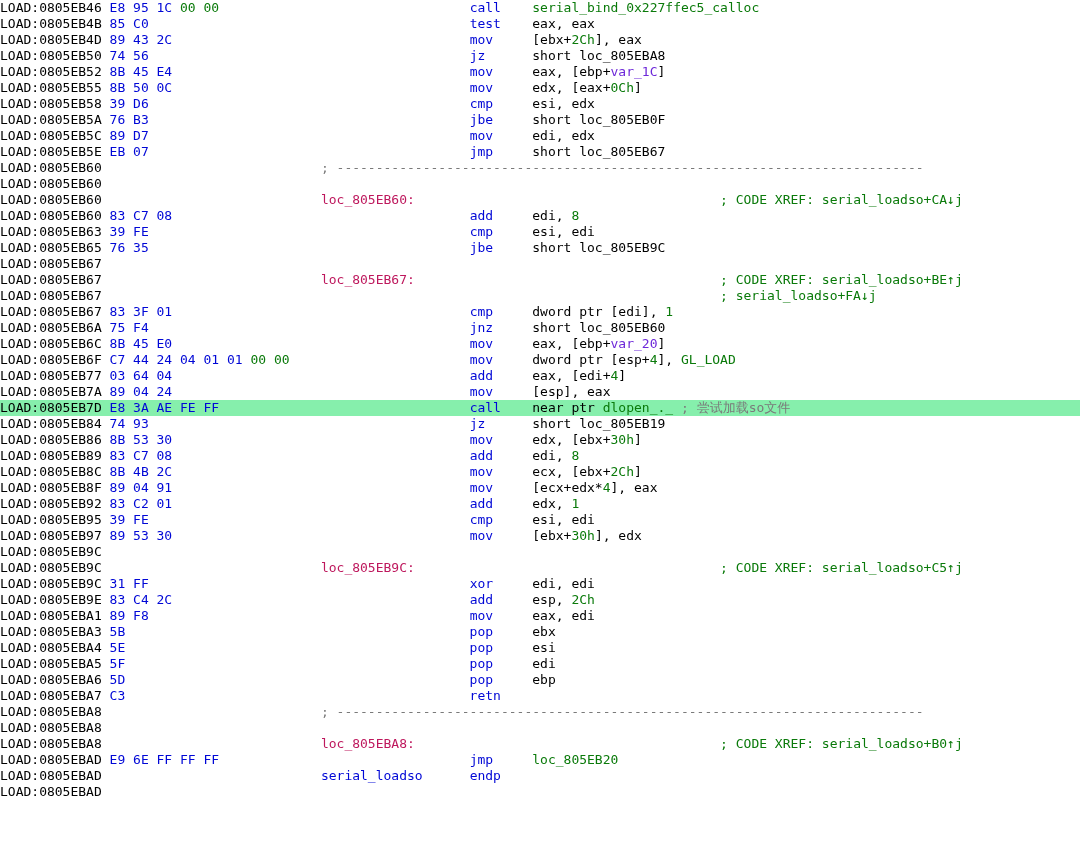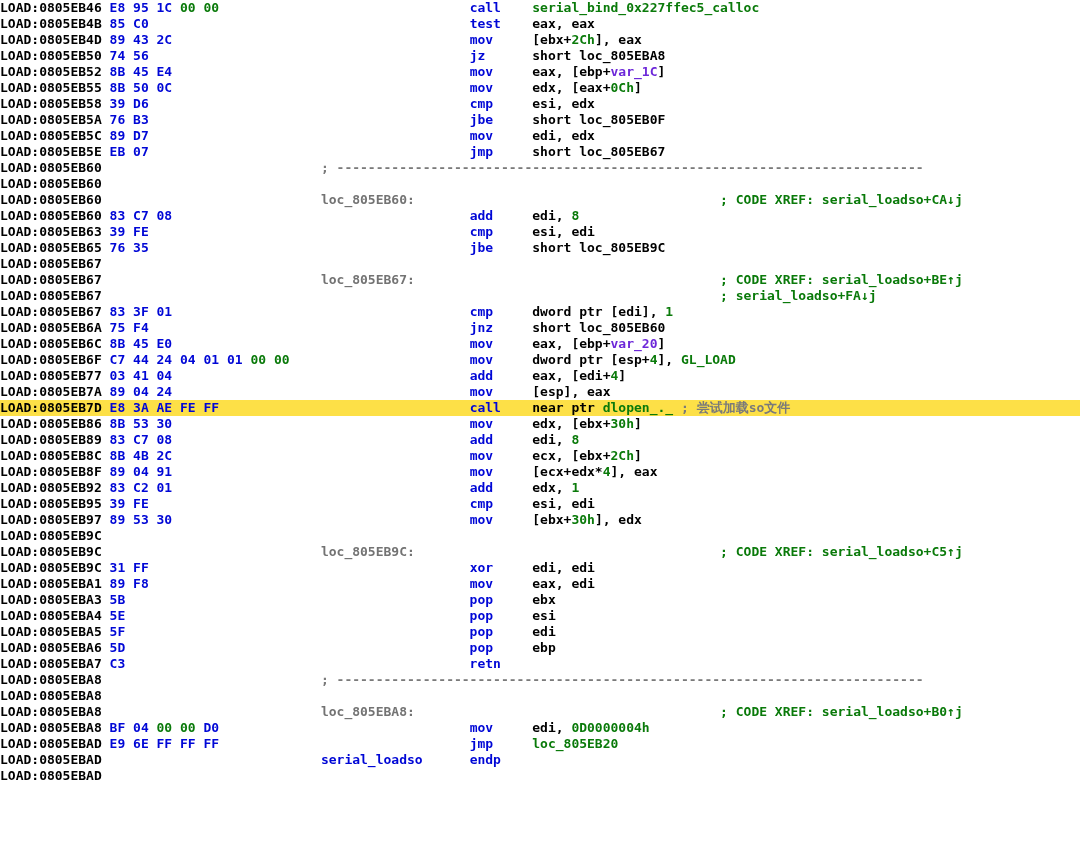--- a/index.html
+++ b/index.html
@@ -1,22 +1,22 @@
 <!DOCTYPE html>
 <html><head>
 <meta charset="utf-8">
 <style>
 html,body{margin:0;padding:0;background:#fff;font-family:"Lucida Console",Monaco,Consolas,monospace;font-size:13px;line-height:16px;color:#000;}
 .view{width:1080px;height:841px;overflow:hidden;}
-.row{white-space:pre;height:16px;font-weight:bold;}
-.row.hl{background:#fde047;}
+.row{white-space:pre;height:16px;}
+.row.hl{background:#86efac;}
 .addr{color:#000;}
 .byte{color:#0007d6;}
 .txt{color:#000;}
-.label{color:#737373;}
+.label{color:#be185d;}
 .op{color:#0007d6;}
 .tgt{color:#0a7a0a;}
 .var{color:#6d28d9;}
 .cmt{color:#7a7a7a;}
 .zero{color:#0a7a0a;}
 </style>
 </head>
 <body>
 
 <div class="view">
@@ -36,39 +36,40 @@
     <div class="row"><span class="addr">LOAD:0805EB60 </span><span class="byte">83</span> <span class="byte">C7</span> <span class="byte">08</span>                                      <span class="op">add     </span><span class="txt">edi, </span><span class="tgt">8</span></div>
     <div class="row"><span class="addr">LOAD:0805EB63 </span><span class="byte">39</span> <span class="byte">FE</span>                                         <span class="op">cmp     </span><span class="txt">esi, edi</span></div>
     <div class="row"><span class="addr">LOAD:0805EB65 </span><span class="byte">76</span> <span class="byte">35</span>                                         <span class="op">jbe     </span><span class="txt">short loc_805EB9C</span></div>
     <div class="row"><span class="addr">LOAD:0805EB67 </span>                                                      </div>
     <div class="row"><span class="addr">LOAD:0805EB67 </span>                           <span class="label">loc_805EB67:       </span>                                <span class="tgt">; CODE XREF: serial_loadso+BE↑j</span></div>
     <div class="row"><span class="addr">LOAD:0805EB67 </span>                                                                              <span class="tgt">; serial_loadso+FA↓j</span></div>
     <div class="row"><span class="addr">LOAD:0805EB67 </span><span class="byte">83</span> <span class="byte">3F</span> <span class="byte">01</span>                                      <span class="op">cmp     </span><span class="txt">dword ptr [edi], </span><span class="tgt">1</span></div>
     <div class="row"><span class="addr">LOAD:0805EB6A </span><span class="byte">75</span> <span class="byte">F4</span>                                         <span class="op">jnz     </span><span class="txt">short loc_805EB60</span></div>
     <div class="row"><span class="addr">LOAD:0805EB6C </span><span class="byte">8B</span> <span class="byte">45</span> <span class="byte">E0</span>                                      <span class="op">mov     </span><span class="txt">eax, [ebp+</span><span class="var">var_20</span><span class="txt">]</span></div>
     <div class="row"><span class="addr">LOAD:0805EB6F </span><span class="byte">C7</span> <span class="byte">44</span> <span class="byte">24</span> <span class="byte">04</span> <span class="byte">01</span> <span class="byte">01</span> <span class="zero">00</span> <span class="zero">00</span>                       <span class="op">mov     </span><span class="txt">dword ptr [esp+</span><span class="tgt">4</span><span class="txt">], </span><span class="tgt">GL_LOAD</span></div>
-    <div class="row"><span class="addr">LOAD:0805EB77 </span><span class="byte">03</span> <span class="byte">41</span> <span class="byte">04</span>                                      <span class="op">add     </span><span class="txt">eax, [edi+</span><span class="tgt">4</span><span class="txt">]</span></div>
+    <div class="row"><span class="addr">LOAD:0805EB77 </span><span class="byte">03</span> <span class="byte">64</span> <span class="byte">04</span>                                      <span class="op">add     </span><span class="txt">eax, [edi+</span><span class="tgt">4</span><span class="txt">]</span></div>
     <div class="row"><span class="addr">LOAD:0805EB7A </span><span class="byte">89</span> <span class="byte">04</span> <span class="byte">24</span>                                      <span class="op">mov     </span><span class="txt">[esp], eax</span></div>
     <div class="row hl"><span class="addr">LOAD:0805EB7D </span><span class="byte">E8</span> <span class="byte">3A</span> <span class="byte">AE</span> <span class="byte">FE</span> <span class="byte">FF</span>                                <span class="op">call    </span><span class="txt">near ptr </span><span class="tgt">dlopen_._</span><span class="txt"> </span><span class="cmt">; 尝试加载so文件</span></div>
+    <div class="row"><span class="addr">LOAD:0805EB84 </span><span class="byte">74</span> <span class="byte">93</span>                                         <span class="op">jz      </span><span class="txt">short loc_805EB19</span></div>
     <div class="row"><span class="addr">LOAD:0805EB86 </span><span class="byte">8B</span> <span class="byte">53</span> <span class="byte">30</span>                                      <span class="op">mov     </span><span class="txt">edx, [ebx+</span><span class="tgt">30h</span><span class="txt">]</span></div>
     <div class="row"><span class="addr">LOAD:0805EB89 </span><span class="byte">83</span> <span class="byte">C7</span> <span class="byte">08</span>                                      <span class="op">add     </span><span class="txt">edi, </span><span class="tgt">8</span></div>
     <div class="row"><span class="addr">LOAD:0805EB8C </span><span class="byte">8B</span> <span class="byte">4B</span> <span class="byte">2C</span>                                      <span class="op">mov     </span><span class="txt">ecx, [ebx+</span><span class="tgt">2Ch</span><span class="txt">]</span></div>
     <div class="row"><span class="addr">LOAD:0805EB8F </span><span class="byte">89</span> <span class="byte">04</span> <span class="byte">91</span>                                      <span class="op">mov     </span><span class="txt">[ecx+edx*</span><span class="tgt">4</span><span class="txt">], eax</span></div>
     <div class="row"><span class="addr">LOAD:0805EB92 </span><span class="byte">83</span> <span class="byte">C2</span> <span class="byte">01</span>                                      <span class="op">add     </span><span class="txt">edx, </span><span class="tgt">1</span></div>
     <div class="row"><span class="addr">LOAD:0805EB95 </span><span class="byte">39</span> <span class="byte">FE</span>                                         <span class="op">cmp     </span><span class="txt">esi, edi</span></div>
     <div class="row"><span class="addr">LOAD:0805EB97 </span><span class="byte">89</span> <span class="byte">53</span> <span class="byte">30</span>                                      <span class="op">mov     </span><span class="txt">[ebx+</span><span class="tgt">30h</span><span class="txt">], edx</span></div>
     <div class="row"><span class="addr">LOAD:0805EB9C </span>                                                      </div>
     <div class="row"><span class="addr">LOAD:0805EB9C </span>                           <span class="label">loc_805EB9C:       </span>                                <span class="tgt">; CODE XREF: serial_loadso+C5↑j</span></div>
     <div class="row"><span class="addr">LOAD:0805EB9C </span><span class="byte">31</span> <span class="byte">FF</span>                                         <span class="op">xor     </span><span class="txt">edi, edi</span></div>
+    <div class="row"><span class="addr">LOAD:0805EB9E </span><span class="byte">83</span> <span class="byte">C4</span> <span class="byte">2C</span>                                      <span class="op">add     </span><span class="txt">esp, </span><span class="tgt">2Ch</span></div>
     <div class="row"><span class="addr">LOAD:0805EBA1 </span><span class="byte">89</span> <span class="byte">F8</span>                                         <span class="op">mov     </span><span class="txt">eax, edi</span></div>
     <div class="row"><span class="addr">LOAD:0805EBA3 </span><span class="byte">5B</span>                                            <span class="op">pop     </span><span class="txt">ebx</span></div>
     <div class="row"><span class="addr">LOAD:0805EBA4 </span><span class="byte">5E</span>                                            <span class="op">pop     </span><span class="txt">esi</span></div>
     <div class="row"><span class="addr">LOAD:0805EBA5 </span><span class="byte">5F</span>                                            <span class="op">pop     </span><span class="txt">edi</span></div>
     <div class="row"><span class="addr">LOAD:0805EBA6 </span><span class="byte">5D</span>                                            <span class="op">pop     </span><span class="txt">ebp</span></div>
     <div class="row"><span class="addr">LOAD:0805EBA7 </span><span class="byte">C3</span>                                            <span class="op">retn    </span></div>
     <div class="row"><span class="addr">LOAD:0805EBA8 </span>                           <span class="cmt">; ---------------------------------------------------------------------------</span></div>
     <div class="row"><span class="addr">LOAD:0805EBA8 </span>                                                      </div>
     <div class="row"><span class="addr">LOAD:0805EBA8 </span>                           <span class="label">loc_805EBA8:       </span>                                <span class="tgt">; CODE XREF: serial_loadso+B0↑j</span></div>
-    <div class="row"><span class="addr">LOAD:0805EBA8 </span><span class="byte">BF</span> <span class="byte">04</span> <span class="zero">00</span> <span class="zero">00</span> <span class="byte">D0</span>                                <span class="op">mov     </span><span class="txt">edi, </span><span class="tgt">0D0000004h</span></div>
     <div class="row"><span class="addr">LOAD:0805EBAD </span><span class="byte">E9</span> <span class="byte">6E</span> <span class="byte">FF</span> <span class="byte">FF</span> <span class="byte">FF</span>                                <span class="op">jmp     </span><span class="tgt">loc_805EB20</span></div>
     <div class="row"><span class="addr">LOAD:0805EBAD </span>                           <span class="op">serial_loadso      </span><span class="op">endp    </span></div>
     <div class="row"><span class="addr">LOAD:0805EBAD </span>                                                      </div>
   </div>
 
 </body></html>

